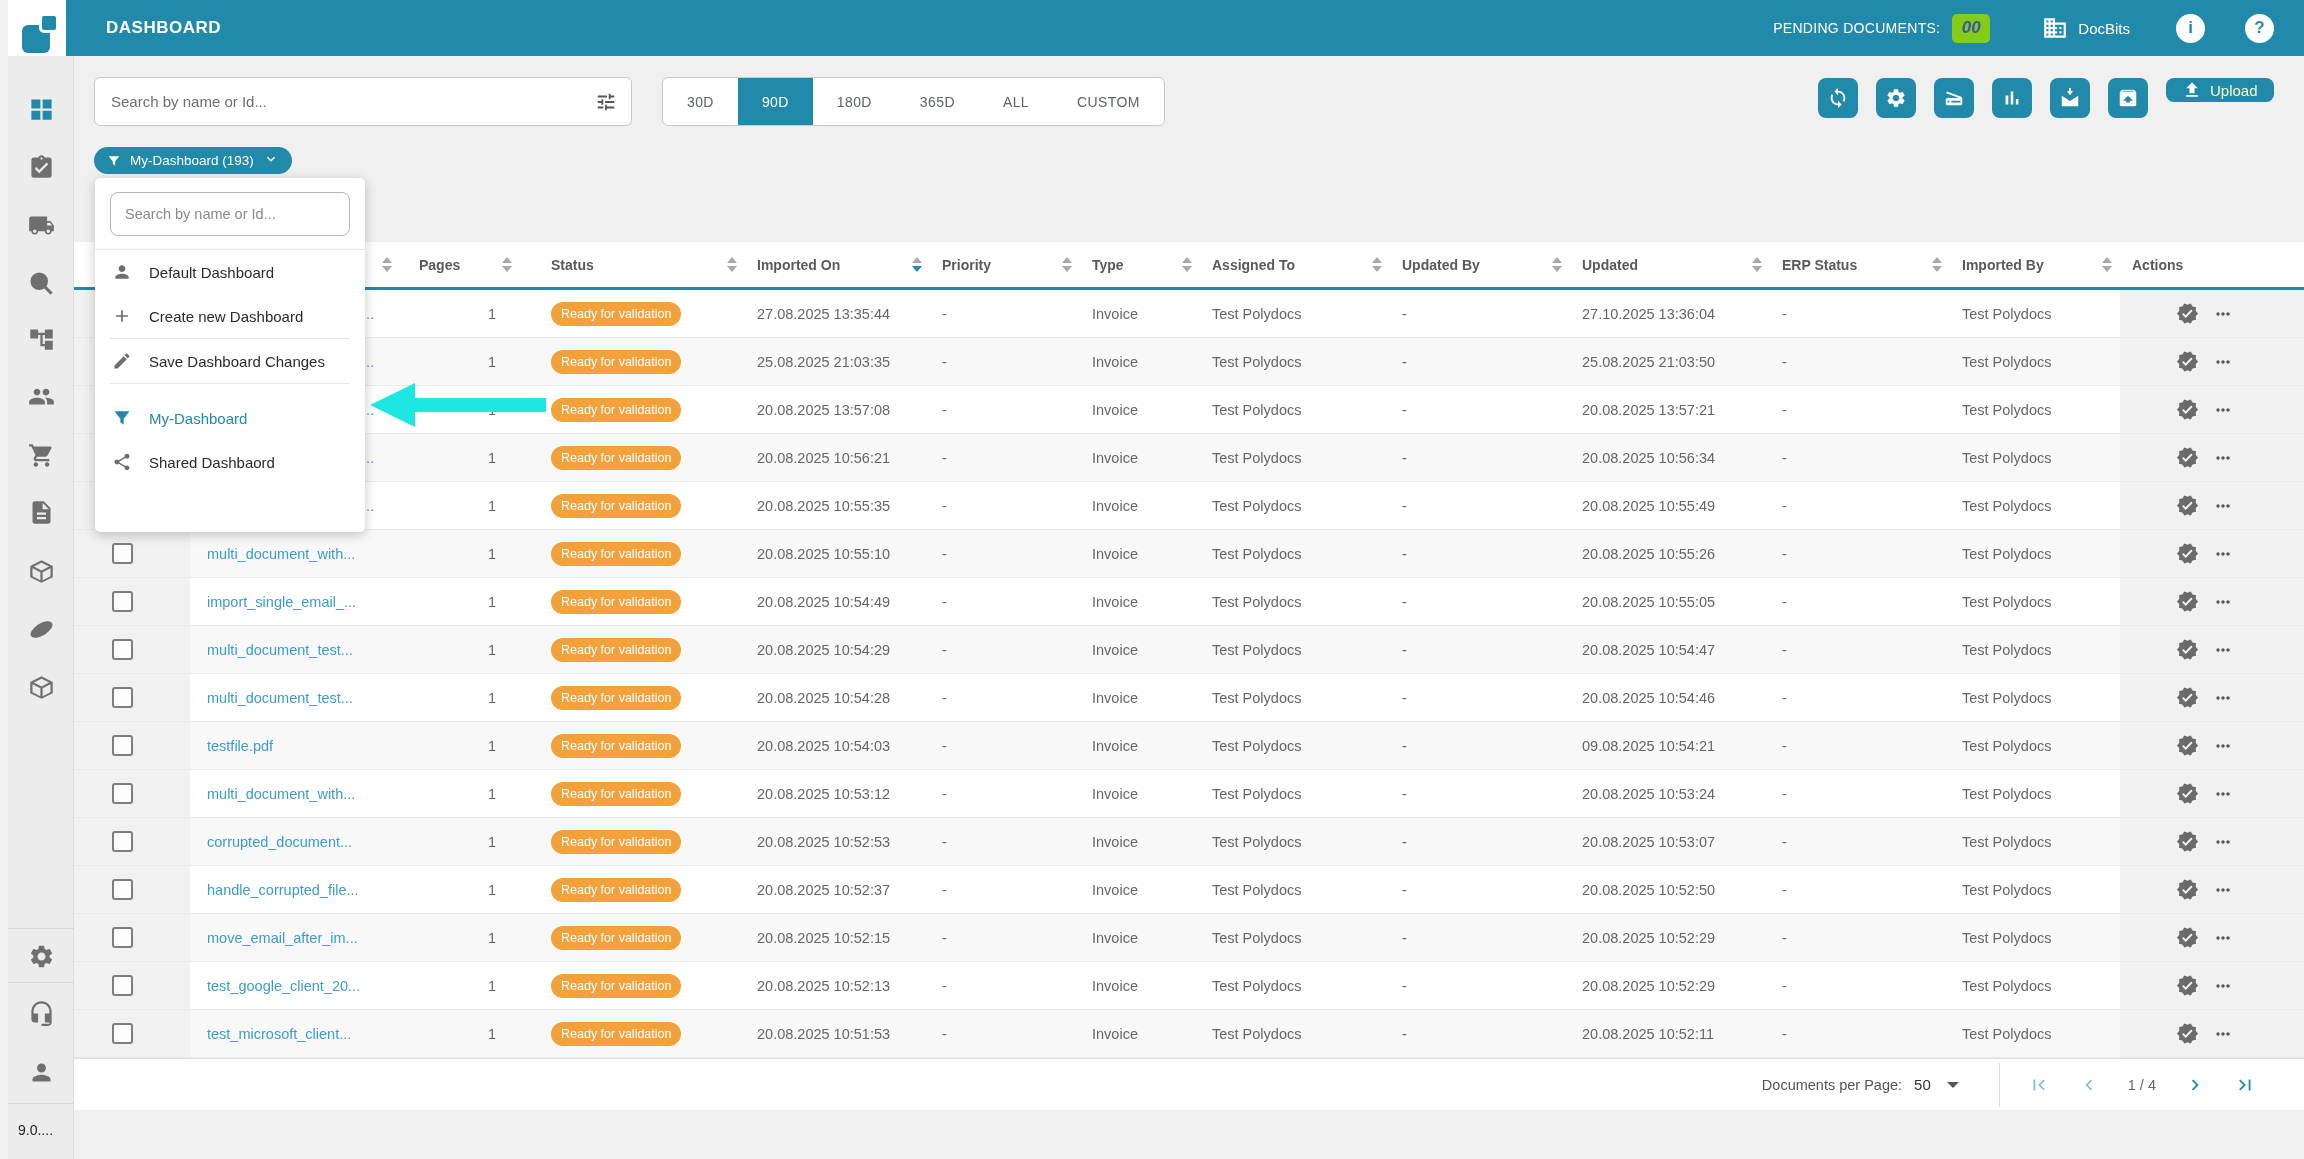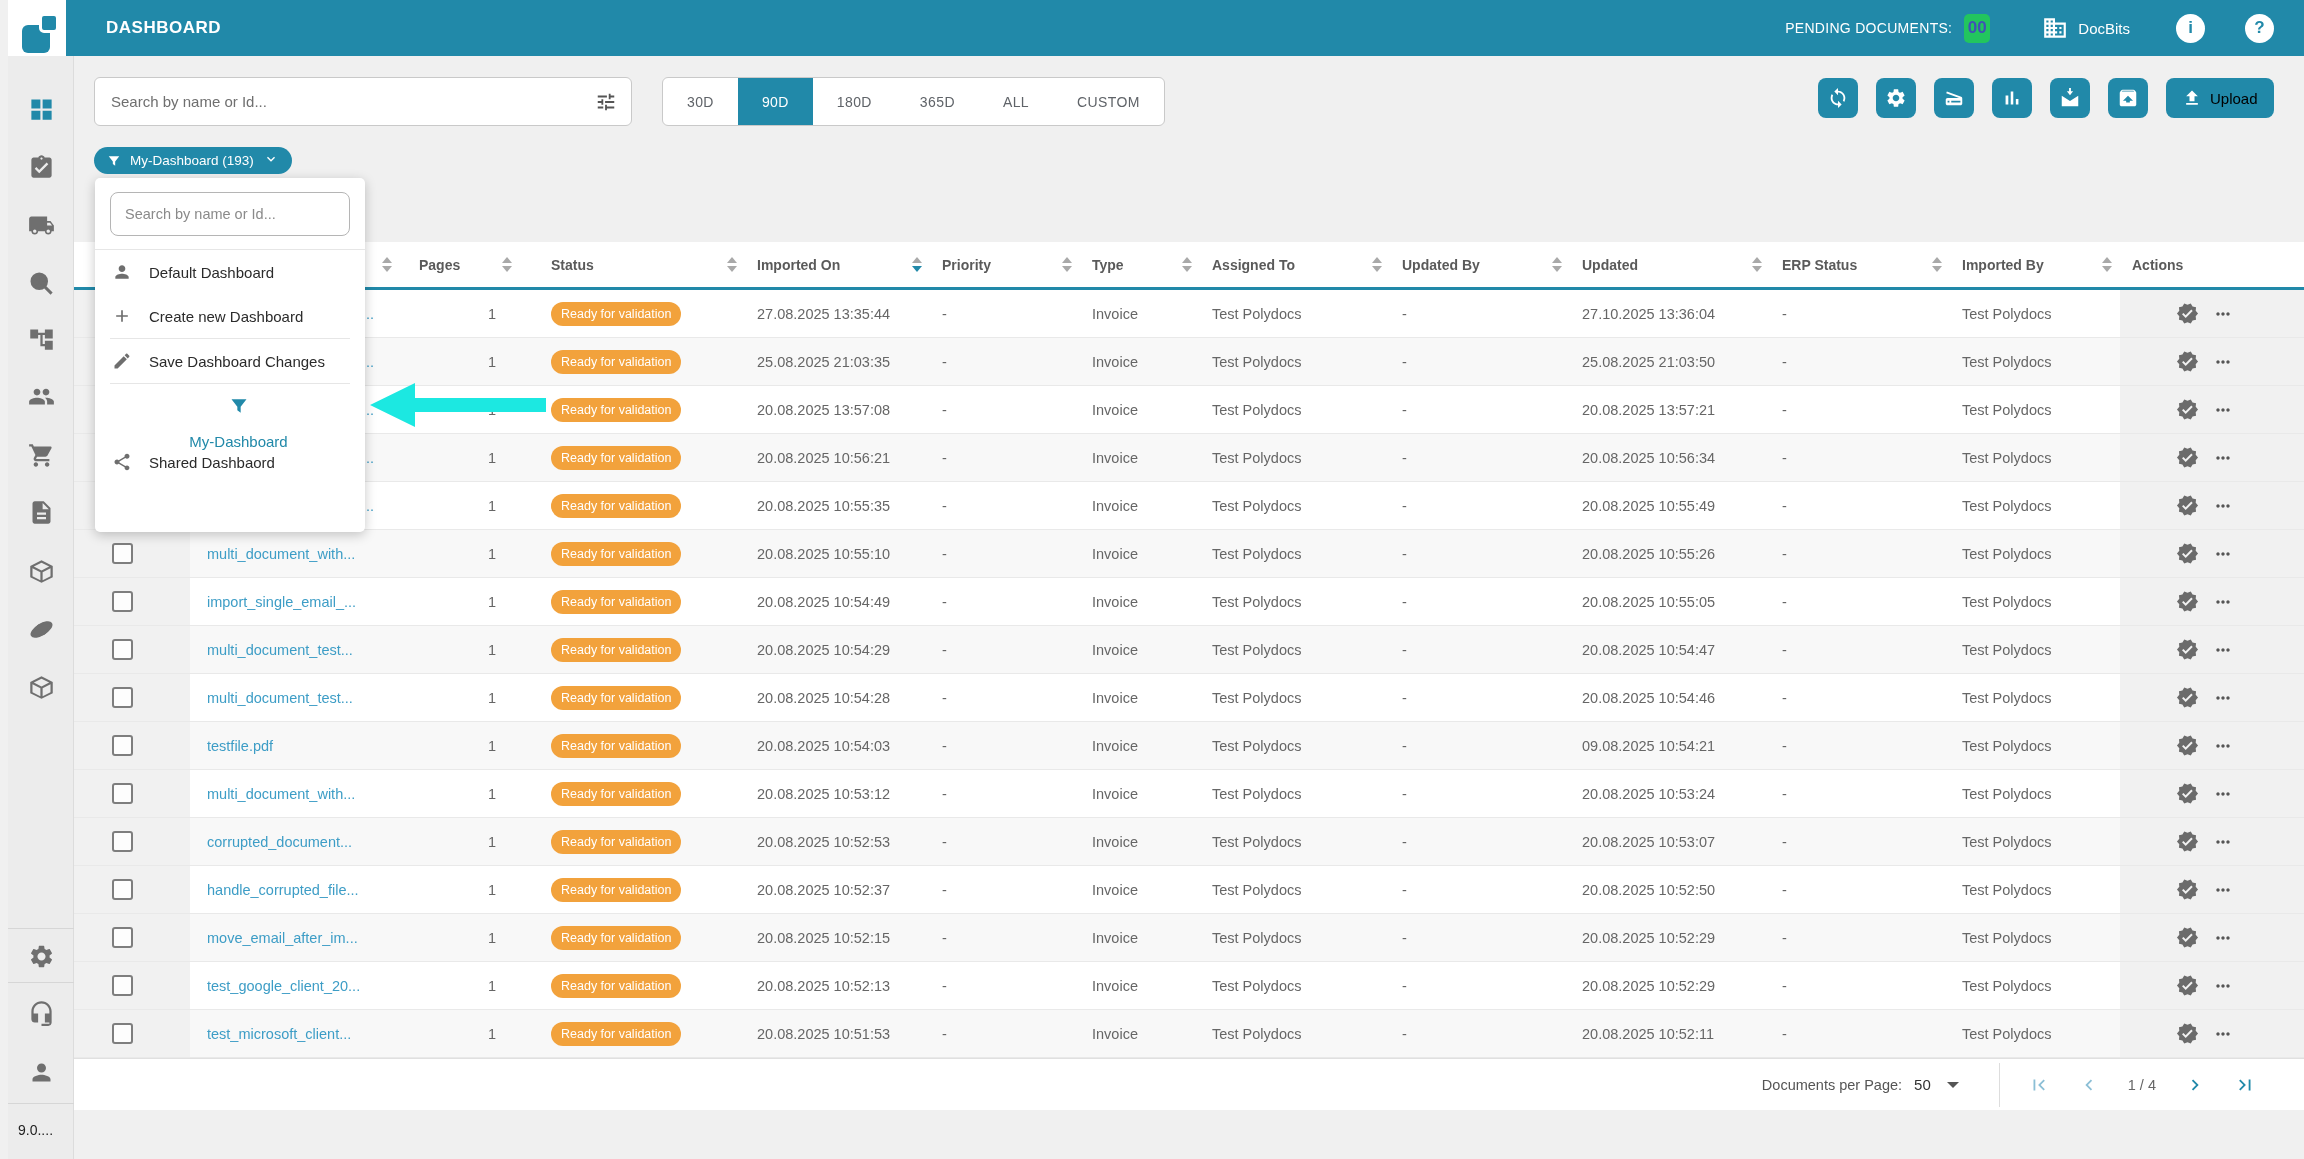--- a/index.html
+++ b/index.html
@@ -15,42 +15,42 @@
   .side-icon svg { width:27px; height:27px; fill:currentColor; }
   .side-icon.active { color:#2189a9; }
   .side-div { position:absolute; left:0; width:66px; border-top:1px solid #d6d6d6; }
   .version { position:absolute; left:10px; top:1122px; font-size:14px; color:#222; }
 
   
   .topbar { position:absolute; left:66px; top:0; right:0; height:56px; background:#2189a9; display:flex; align-items:center; color:#fff; z-index:6; }
   .tb-title { margin-left:40px; font-size:17px; font-weight:bold; letter-spacing:.5px; }
   .tb-right { margin-left:auto; display:flex; align-items:center; padding-right:30px; }
   .tb-pending { font-size:14px; letter-spacing:.3px; }
-  .tb-badge { margin-left:12px; width:26px; height:29px; background:#22c55e; border-radius:5px; color:#3f51b5; font-weight:bold; font-size:17px; display:flex; align-items:center; justify-content:center; }
+  .tb-badge { margin-left:12px; width:38px; height:29px; background:#84cc16; border-radius:5px; color:#3f51b5; font-weight:bold; font-size:17px; display:flex; align-items:center; justify-content:center;font-style:italic; }
   .tb-building { margin-left:52px; width:26px; height:26px; }
   .tb-building svg { width:26px; height:26px; fill:#fff; }
   .tb-brand { margin-left:10px; font-size:15px; }
   .tb-circle { margin-left:46px; width:29px; height:29px; border-radius:50%; background:#fff; color:#2189a9; font-weight:bold; font-size:17px; display:flex; align-items:center; justify-content:center; }
   .tb-circle.q { margin-left:40px; }
 
   
   .search-box { position:absolute; left:94px; top:77px; width:538px; height:49px; background:#fff; border:1px solid #c9c9c9; border-radius:6px; display:flex; align-items:center; z-index:4; }
   .search-box input { flex:1; border:0; outline:none; margin-left:16px; font-size:15px; color:#333; background:transparent; font-family:inherit; }
   .search-box input::placeholder { color:#6f6f6f; }
   .tune { width:22px; height:22px; margin-right:14px; color:#555; }
   .tune svg { width:22px; height:22px; fill:currentColor; }
 
   .range-group { position:absolute; left:662px; top:77px; height:49px; background:#fff; border:1px solid #c9c9c9; border-radius:6px; display:flex; overflow:hidden; z-index:4; }
   .range-btn { padding:0 24px; display:flex; align-items:center; font-size:14px; color:#5f6368; letter-spacing:.4px; cursor:pointer; }
   .range-btn.selected { background:#2189a9; color:#fff; }
 
   .toolbar { position:absolute; left:1818px; top:78px; height:40px; display:flex; gap:18px; z-index:4; }
   .tool-btn { width:40px; height:40px; background:#2189a9; border-radius:8px; display:flex; align-items:center; justify-content:center; }
   .tool-btn svg { width:22px; height:22px; fill:#fff; }
-  .upload-btn { height:40px; padding:0 16px; background:#2189a9; border-radius:8px; display:flex; align-items:center; gap:8px; color:#000000; font-size:15px; }
+  .upload-btn { height:24px; padding:0 16px; background:#2189a9; border-radius:8px; display:flex; align-items:center; gap:8px; color:#fef9c3; font-size:15px; }
   .upload-btn svg { width:20px; height:20px; fill:#fff; }
 
   
   .pill { position:absolute; left:94px; top:147px; height:27px; background:#2189a9; border-radius:14px; display:flex; align-items:center; gap:9px; padding:0 13px; color:#fff; font-size:13.5px; z-index:21; }
   .pill svg { width:14px; height:14px; fill:#fff; }
   .pill .chev svg { width:16px; height:16px; }
 
   
   .card { position:absolute; left:66px; top:242px; width:2238px; height:868px; background:#fff; z-index:1; }
   .grid { display:grid; grid-template-columns:124px 210px 120px 225px 185px 150px 120px 190px 180px 200px 180px 170px 1fr; }
@@ -90,21 +90,21 @@
   .pg-btn.on svg { fill:#2189a9; }
   .pg-label { margin-left:28px; color:#666; }
 
   
   .menu { position:absolute; left:95px; top:178px; width:270px; height:354px; background:#fff; border-radius:5px; box-shadow:0 3px 12px rgba(0,0,0,.22); z-index:20; }
   .menu-search { display:block; margin:14px 15px 0 15px; width:240px; height:44px; border:1px solid #b5b5b5; border-radius:8px; padding:0 14px; font-size:14.5px; font-family:inherit; outline:none; color:#333; }
   .menu-search::placeholder { color:#8a8a8a; }
   .menu-div0 { margin-top:13px; border-top:1px solid #e6e6e6; }
   .mi { height:44px; display:flex; align-items:center; padding-left:17px; gap:17px; font-size:15px; color:#2b2b2b; cursor:pointer; }
   .mi svg { width:20px; height:20px; fill:#6e6e6e; flex:0 0 auto; }
-  .mi.teal { color:#2189a9;flex-direction:column; }
+  .mi.teal { color:#2189a9; }
   .mi.teal svg { fill:#2189a9; }
   .mi-div { margin:0 15px; border-top:1px solid #e6e6e6; }
   .mi-gap { height:12px; }
 
   
   .anno-arrow { position:absolute; left:370px; top:383px; z-index:30; pointer-events:none; }
 </style>
 </head>
 <body>
 

